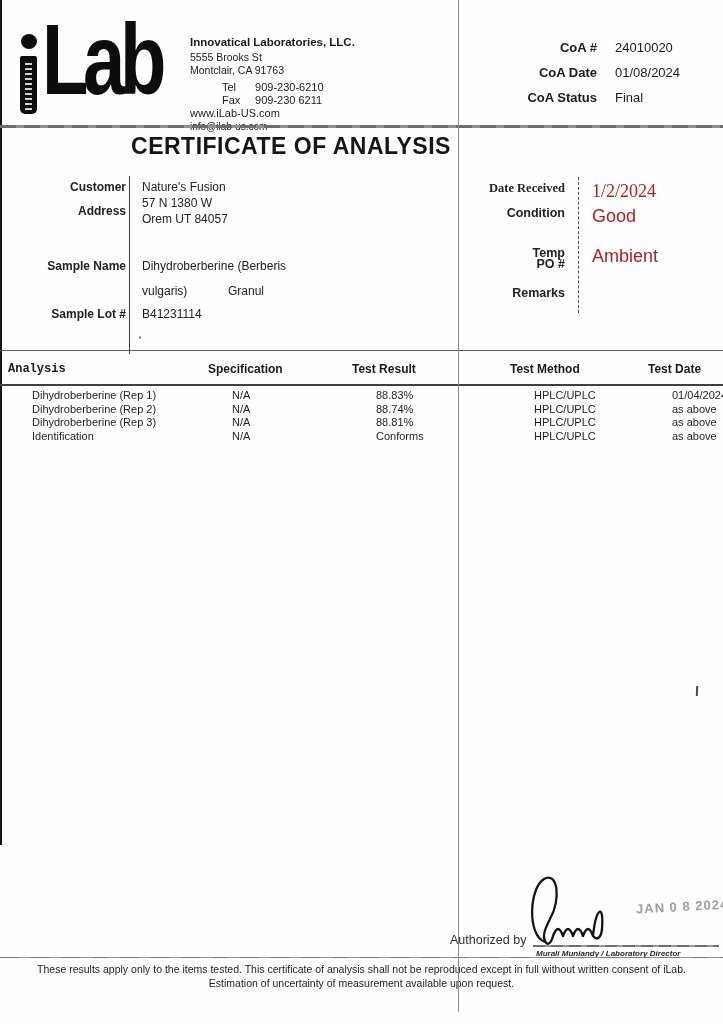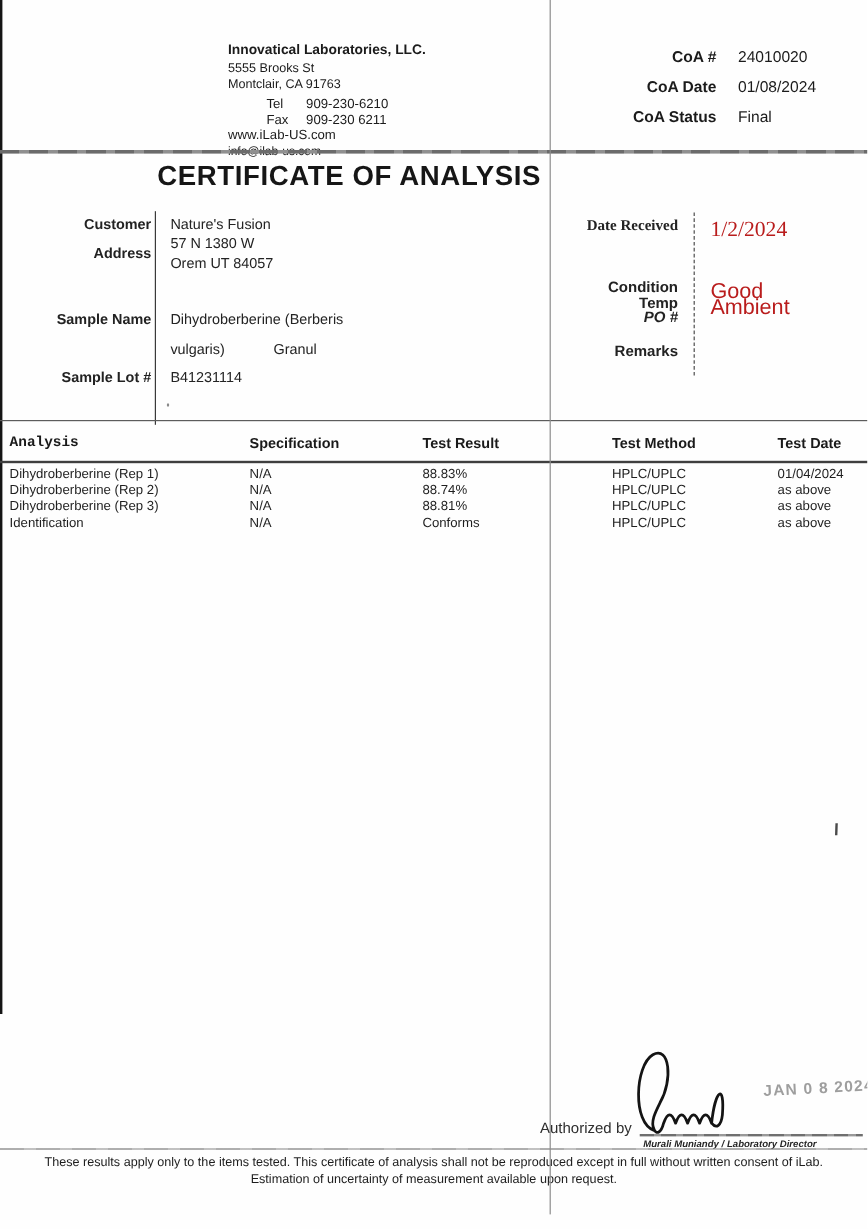--- a/index.html
+++ b/index.html
@@ -53,21 +53,21 @@
   .valL{position:absolute;left:142px;font-size:12px;color:#232323;white-space:pre;}
   
   .receipt-divider{position:absolute;left:578px;top:177px;height:136px;border-left:1.5px dashed #4d4d4d;}
   .receipt-row{position:absolute;left:420px;display:flex;}
   .receipt-row .lbl{width:145px;text-align:right;font-weight:bold;font-size:12.5px;color:#222;}
   .receipt-row .val{margin-left:27px;font-size:18px;color:#b91c1c;width:120px;}
   .trow{display:grid;grid-template-columns:208px 144px 158px 138px 1fr;}
   .thead{position:absolute;top:362px;width:723px;font-weight:bold;font-size:12px;color:#1a1a1a;}
   .thead .c1{padding-left:8px;font-family:Liberation Mono, monospace;}
   .tbody{position:absolute;top:389px;width:723px;font-size:11px;color:#1f1f1f;}
-  .tbody .trow{line-height:13.5px;}
+  .tbody .trow{line-height:13.5px;padding-left:24px;}
   .tbody .c1{padding-left:8px;}
   
   .auth-label{position:absolute;left:450px;top:933px;font-size:12.5px;color:#2e2e2e;}
   .sig-svg{position:absolute;left:523px;top:872px;}
   .sig-line{position:absolute;left:533px;top:945px;width:186px;height:2px;
     background:repeating-linear-gradient(90deg,#6f6f6f 0 12px,#999 12px 18px);}
   .sig-caption{position:absolute;left:536px;top:949px;font-size:8px;font-weight:bold;font-style:italic;color:#262626;white-space:nowrap;}
   .date-stamp{position:absolute;left:636px;top:899px;font-size:13px;font-weight:bold;color:#9e9e9e;
     letter-spacing:1px;transform:rotate(-3deg);white-space:nowrap;}
   
@@ -77,20 +77,27 @@
 </head>
 <body>
 
 <div class="page">
 
   <div class="edge-line-left"></div>
   <div class="fold-line"></div>
   <div class="tick-artifact"></div>
   <div class="dot-artifact"></div>
 
+  <div class="logo">
+    <div class="logo-i-dot"></div>
+    <div class="logo-i-stem">
+      <div class="micro"></div>
+    </div>
+    <div class="logo-lab">Lab</div>
+  </div>
 
   <div class="company">
     <div class="name">Innovatical Laboratories, LLC.</div>
     <div>5555 Brooks St</div>
     <div>Montclair, CA 91763</div>
     <div class="telfax">
       <span class="lbl">Tel</span>
       <span>909-230-6210</span>
     </div>
     <div class="telfax" style="margin-top:0;">
@@ -132,29 +139,29 @@
   <div class="valL" style="top:259px;">Dihydroberberine (Berberis</div>
   <div class="valL" style="top:284px;">vulgaris)</div>
   <div class="valL" style="top:284px;left:228px;">Granul</div>
   <div class="valL" style="top:307px;">B41231114</div>
 
   <div class="receipt-divider"></div>
   <div class="receipt-row" style="top:181px;font-family:Liberation Serif, serif;">
     <div class="lbl">Date Received</div>
     <div class="val">1/2/2024</div>
   </div>
-  <div class="receipt-row" style="top:206px;margin-top:26px;">
+  <div class="receipt-row" style="top:206px;">
     <div class="lbl">Condition</div>
     <div class="val">Good</div>
   </div>
   <div class="receipt-row" style="top:230px;margin-top:16px;">
     <div class="lbl">Temp</div>
     <div class="val">Ambient</div>
   </div>
-  <div class="receipt-row" style="top:257px;font-style:italic;">
+  <div class="receipt-row" style="top:257px;">
     <div class="lbl">PO #</div>
     <div class="val"></div>
   </div>
   <div class="receipt-row" style="top:286px;">
     <div class="lbl">Remarks</div>
     <div class="val"></div>
   </div>
 
   <div class="table-top-line"></div>
   <div class="thead trow">

